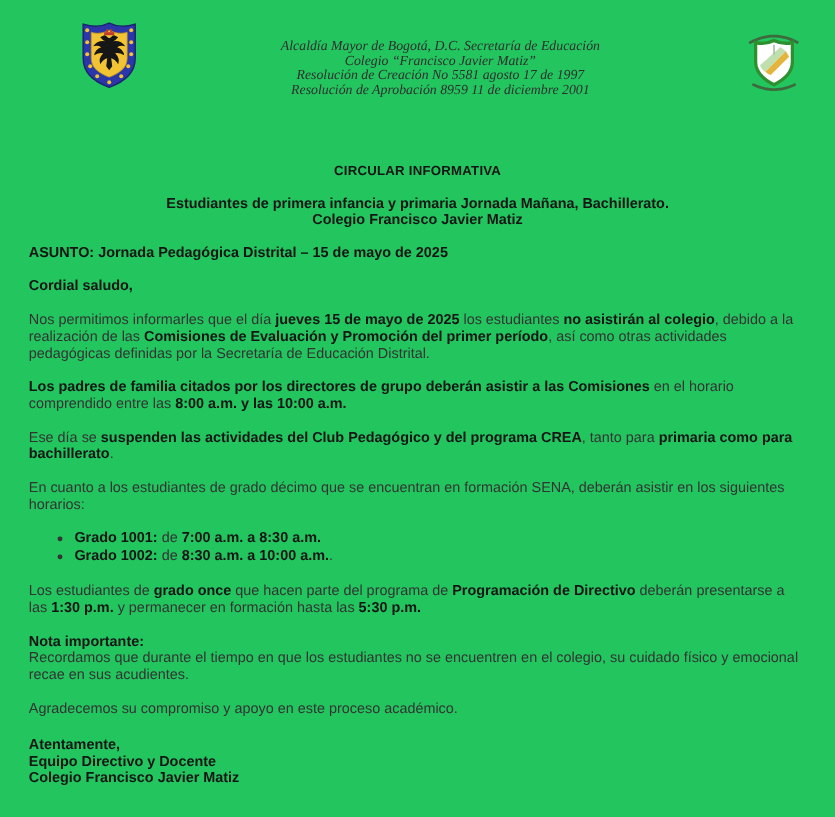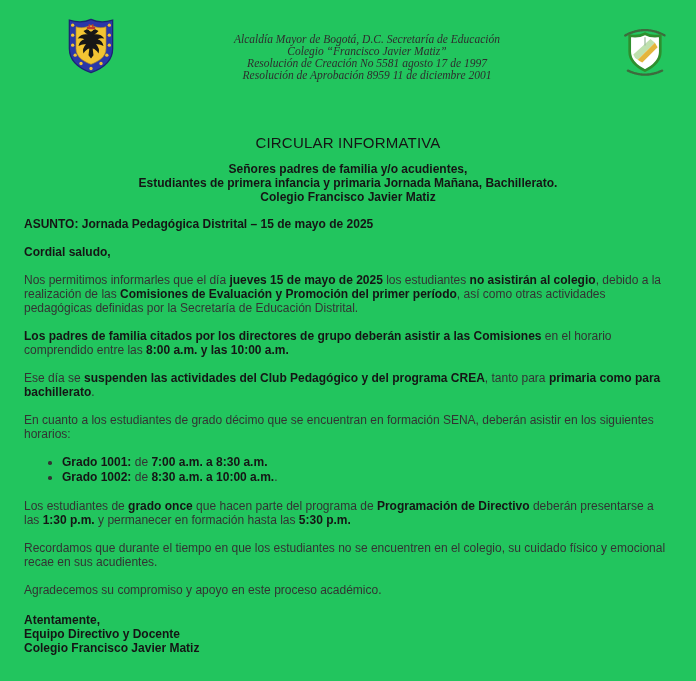--- a/index.html
+++ b/index.html
@@ -29,21 +29,21 @@
     font-style: italic;
     font-size: 11.5px;
     line-height: 12px;
     color: #2e2e2e;
     padding-top: 21px;
   }
   .lh-center .school { font-weight: normal; }
 
   
   .title-block { text-align: center; margin-top: 44px; }
-  .doc-title { font-weight: normal; font-size: 15px; color: #151515; letter-spacing: 0.2px; }
+  .doc-title { font-weight: bold; font-size: 11px; color: #151515; letter-spacing: 0.2px; }
   .doc-date { font-style: italic; margin-top: 0px; }
 
   .recipients { text-align: center; font-weight: bold; color: #151515; margin-top: 12px; line-height: 14px; }
 
   .subject { font-weight: bold; color: #151515; margin-top: 13px; }
   .greeting { font-weight: bold; color: #151515; margin-top: 14px; }
   .par { margin-top: 14px; }
 
   ul.schedule { margin-top: 14px; padding-left: 38px; list-style: none; }
   ul.schedule li { position: relative; line-height: 15px; }
@@ -112,21 +112,20 @@
       <path d="M22 44 L41 25 L44 30 L27 47 Q24 46 22 44 Z" fill="#e4b53c"></path>
       <path d="M30 19 L30 28" stroke="#9dbb9d" stroke-width="1.4"></path>
     </svg>
   </div>
 
   <div class="title-block">
     <div class="doc-title">CIRCULAR INFORMATIVA</div>
   </div>
 
   <div class="recipients">
-    <div>Señores padres de familia y/o acudientes,</div>
     <div>Estudiantes de primera infancia y primaria Jornada Mañana, Bachillerato.</div>
     <div>Colegio Francisco Javier Matiz</div>
   </div>
 
   <p class="subject">ASUNTO: Jornada Pedagógica Distrital – 15 de mayo de 2025</p>
 
   <p class="greeting">Cordial saludo,</p>
 
   <p class="par"><span>Nos permitimos informarles que el día </span><b>jueves 15 de mayo de 2025</b><span> los estudiantes </span><b>no asistirán al colegio</b><span>, debido a la realización de las </span><b>Comisiones de Evaluación y Promoción del primer período</b><span>, así como otras actividades pedagógicas definidas por la Secretaría de Educación Distrital.</span></p>
 
@@ -137,20 +136,21 @@
   <p class="par"><span>En cuanto a los estudiantes de grado décimo que se encuentran en formación SENA, deberán asistir en los siguientes horarios:</span></p>
 
   <ul class="schedule">
     <li><b>Grado 1001:</b><span> de </span><b>7:00 a.m. a 8:30 a.m.</b></li>
     <li><b>Grado 1002:</b><span> de </span><b>8:30 a.m. a 10:00 a.m.</b><span>.</span></li>
   </ul>
 
   <p class="par"><span>Los estudiantes de </span><b>grado once</b><span> que hacen parte del programa de </span><b>Programación de Directivo</b><span> deberán presentarse a las </span><b>1:30 p.m.</b><span> y permanecer en formación hasta las </span><b>5:30 p.m.</b></p>
 
   <div class="note">
+    <div class="note-heading">Nota importante:</div>
     <div class="note-body">Recordamos que durante el tiempo en que los estudiantes no se encuentren en el colegio, su cuidado físico y emocional recae en sus acudientes.</div>
   </div>
 
   <p class="par">Agradecemos su compromiso y apoyo en este proceso académico.</p>
 
   <div class="signature">
     <div>Atentamente,</div>
     <div>Equipo Directivo y Docente</div>
     <div>Colegio Francisco Javier Matiz</div>
   </div>

